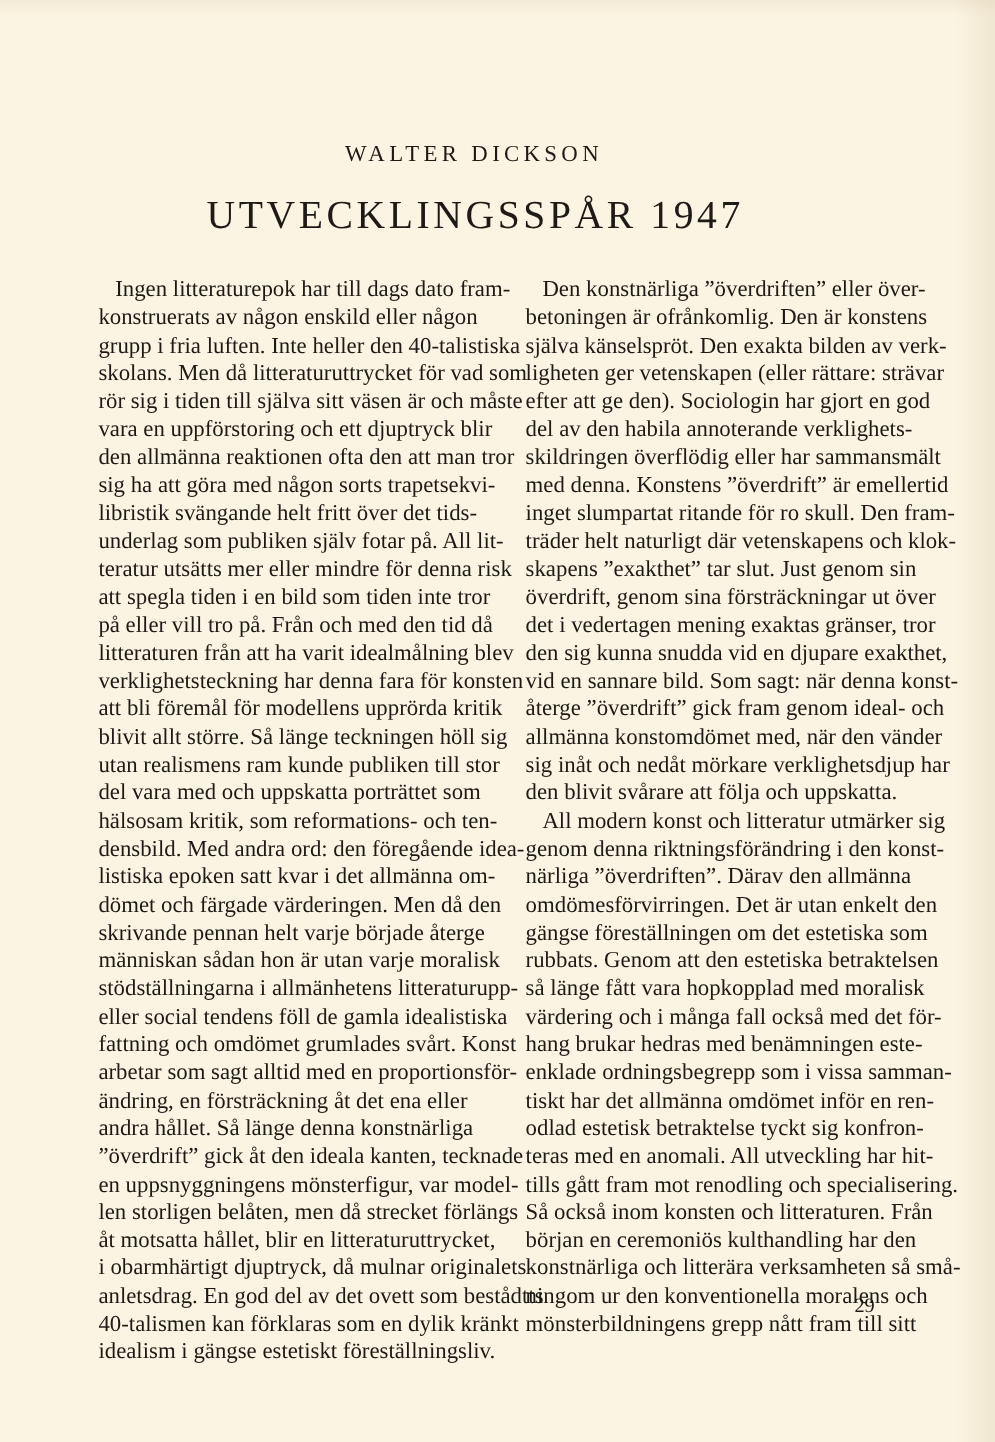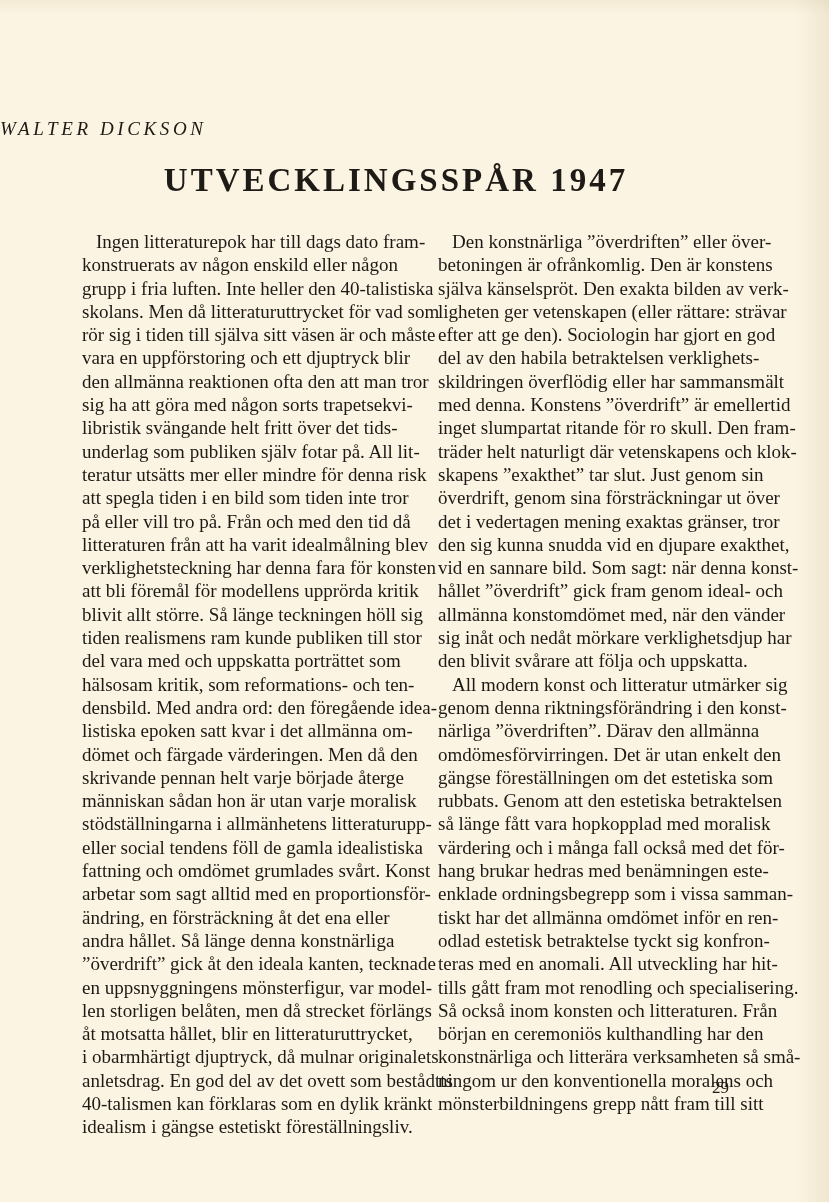--- a/index.html
+++ b/index.html
@@ -22,37 +22,35 @@
       background:
         linear-gradient(to right, rgba(0,0,0,0) 96%, rgba(190,170,130,0.18) 100%),
         linear-gradient(to bottom, rgba(200,180,140,0.15) 0%, rgba(0,0,0,0) 1.2%),
         #fbf4e2;
     }
     .author {
       position: absolute;
       top: 118px;
       left: 0;
       width: 790px;
-      text-align: left;
+      text-align: center;
       font-size: 19px;
       letter-spacing: 3.6px;
       font-weight: normal;
       color: #1e1a15;
-      font-style: italic;
     }
     .title {
       position: absolute;
       top: 162px;
       left: 0;
       width: 792px;
       text-align: center;
       font-size: 33px;
       letter-spacing: 3px;
       color: #1e1a15;
-      font-weight: bold;
     }
     .column {
       position: absolute;
       top: 230px;
       font-size: 19px;
       line-height: 23.3px;
     }
     .col-left { left: 82px; width: 302px; }
     .col-right { left: 438px; width: 312px; }
     .line {
@@ -94,21 +92,21 @@
       <span class="line">sig ha att göra med någon sorts trapetsekvi-</span>
       <span class="line">libristik svängande helt fritt över det tids-</span>
       <span class="line">underlag som publiken själv fotar på. All lit-</span>
       <span class="line">teratur utsätts mer eller mindre för denna risk</span>
       <span class="line">att spegla tiden i en bild som tiden inte tror</span>
       <span class="line">på eller vill tro på. Från och med den tid då</span>
       <span class="line">litteraturen från att ha varit idealmålning blev</span>
       <span class="line">verklighetsteckning har denna fara för konsten</span>
       <span class="line">att bli föremål för modellens upprörda kritik</span>
       <span class="line">blivit allt större. Så länge teckningen höll sig</span>
-      <span class="line">tiden realismens ram kunde publiken till stor</span>
+      <span class="line">utan realismens ram kunde publiken till stor</span>
       <span class="line">del vara med och uppskatta porträttet som</span>
       <span class="line">hälsosam kritik, som reformations- och ten-</span>
       <span class="line">densbild. Med andra ord: den föregående idea-</span>
       <span class="line">listiska epoken satt kvar i det allmänna om-</span>
       <span class="line">dömet och färgade värderingen. Men då den</span>
       <span class="line">skrivande pennan helt varje började återge</span>
       <span class="line">människan sådan hon är utan varje moralisk</span>
       <span class="line">stödställningarna i allmänhetens litteraturupp-</span>
       <span class="line">eller social tendens föll de gamla idealistiska</span>
       <span class="line">fattning och omdömet grumlades svårt. Konst</span>
@@ -123,31 +121,31 @@
       <span class="line">anletsdrag. En god del av det ovett som bestådtts</span>
       <span class="line">40-talismen kan förklaras som en dylik kränkt</span>
       <span class="line last">idealism i gängse estetiskt föreställningsliv.</span>
     </div>
   <div class="column col-right" id="col-right">
       <span class="line indent">Den konstnärliga ”överdriften” eller över-</span>
       <span class="line">betoningen är ofrånkomlig. Den är konstens</span>
       <span class="line">själva känselspröt. Den exakta bilden av verk-</span>
       <span class="line">ligheten ger vetenskapen (eller rättare: strävar</span>
       <span class="line">efter att ge den). Sociologin har gjort en god</span>
-      <span class="line">del av den habila betraktelsen verklighets-</span>
+      <span class="line">del av den habila annoterande verklighets-</span>
       <span class="line">skildringen överflödig eller har sammansmält</span>
       <span class="line">med denna. Konstens ”överdrift” är emellertid</span>
       <span class="line">inget slumpartat ritande för ro skull. Den fram-</span>
       <span class="line">träder helt naturligt där vetenskapens och klok-</span>
       <span class="line">skapens ”exakthet” tar slut. Just genom sin</span>
       <span class="line">överdrift, genom sina försträckningar ut över</span>
       <span class="line">det i vedertagen mening exaktas gränser, tror</span>
       <span class="line">den sig kunna snudda vid en djupare exakthet,</span>
       <span class="line">vid en sannare bild. Som sagt: när denna konst-</span>
-      <span class="line">hållet ”överdrift” gick fram genom ideal- och</span>
+      <span class="line">återge ”överdrift” gick fram genom ideal- och</span>
       <span class="line">allmänna konstomdömet med, när den vänder</span>
       <span class="line">sig inåt och nedåt mörkare verklighetsdjup har</span>
       <span class="line last">den blivit svårare att följa och uppskatta.</span>
       <span class="line indent">All modern konst och litteratur utmärker sig</span>
       <span class="line">genom denna riktningsförändring i den konst-</span>
       <span class="line">närliga ”överdriften”. Därav den allmänna</span>
       <span class="line">omdömesförvirringen. Det är utan enkelt den</span>
       <span class="line">gängse föreställningen om det estetiska som</span>
       <span class="line">rubbats. Genom att den estetiska betraktelsen</span>
       <span class="line">så länge fått vara hopkopplad med moralisk</span>

